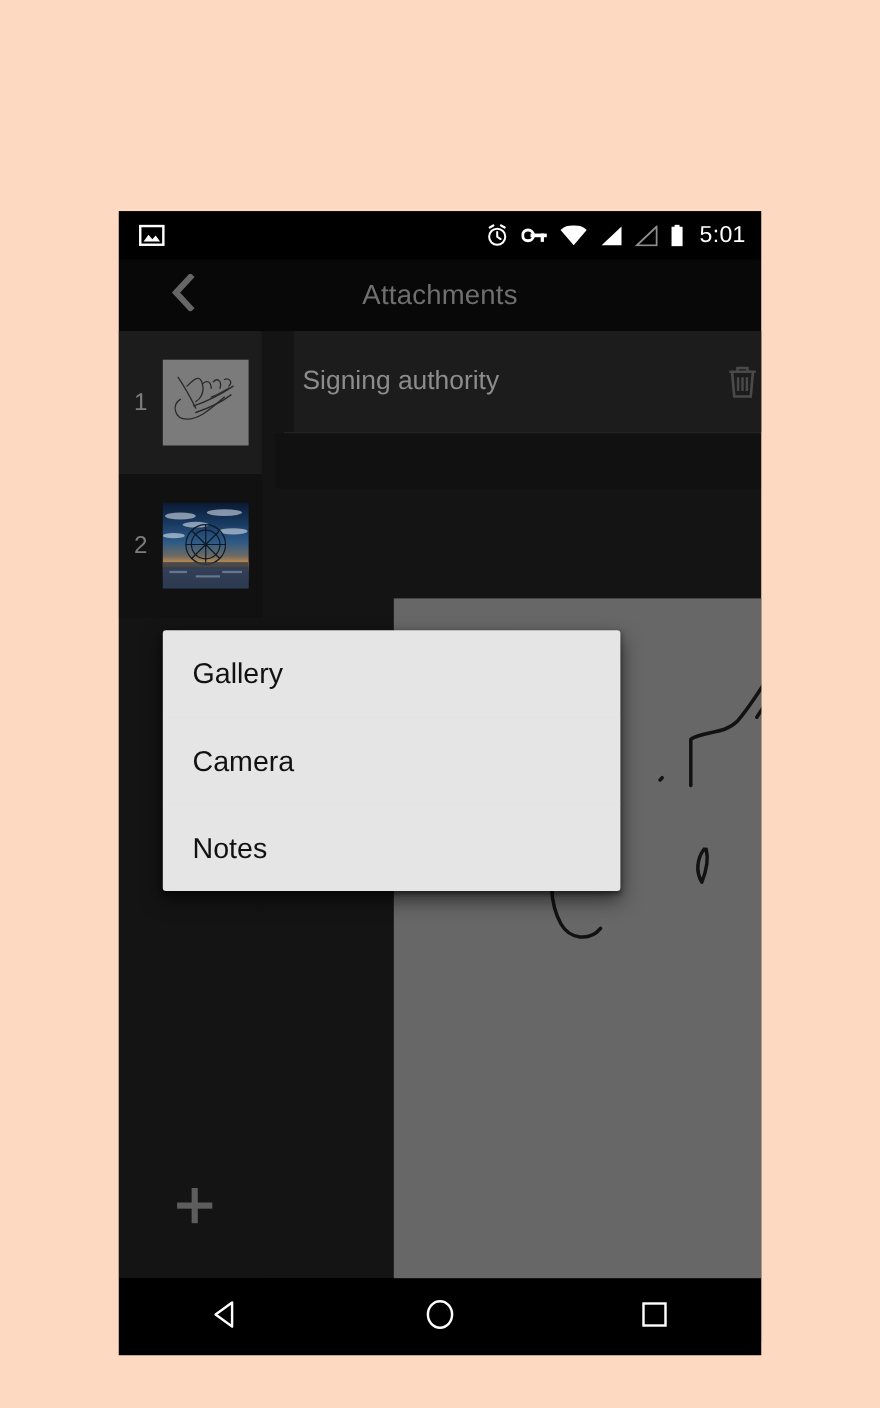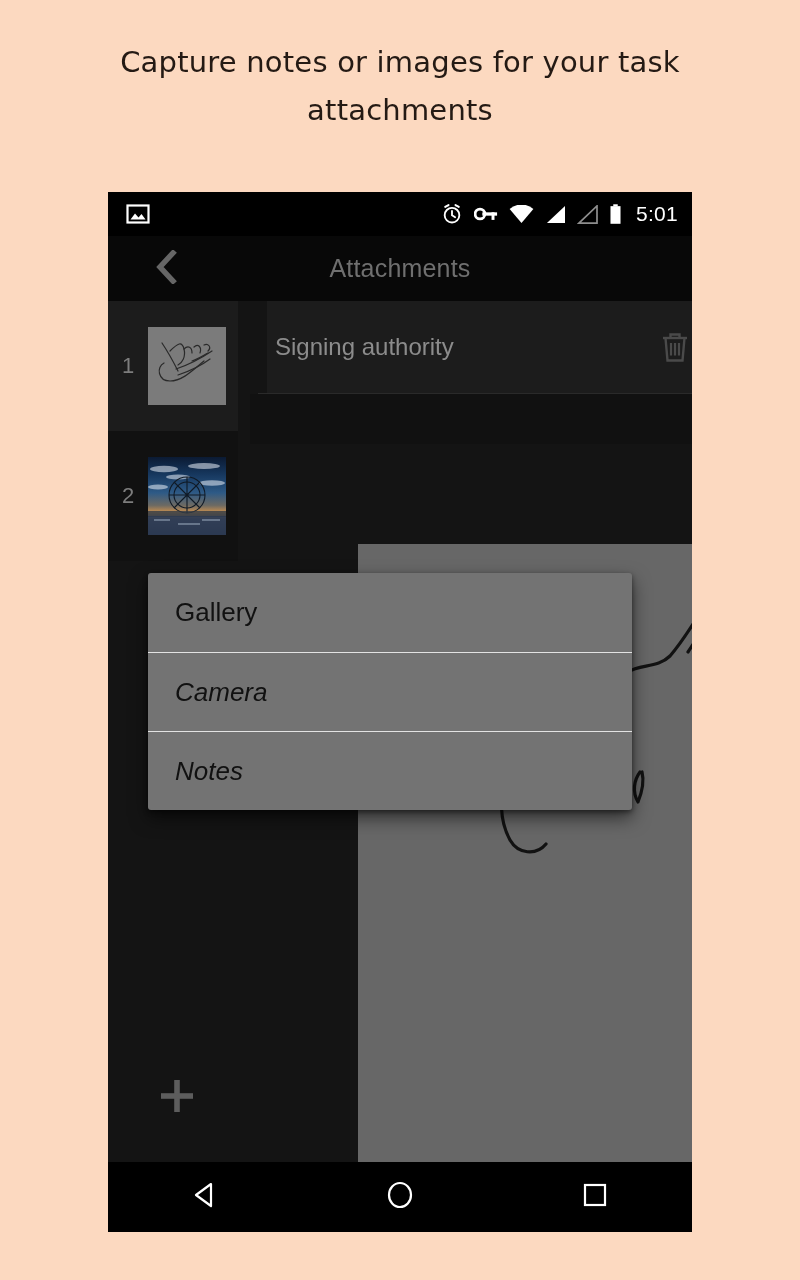--- a/index.html
+++ b/index.html
@@ -127,57 +127,52 @@
     position: absolute; left: 108px; top: 243px;
     width: 430px; height: 675px;
     background: #676767; overflow: hidden;
   }
   .note-canvas svg { display: block; }
 
   
   .scrim { position: absolute; left: 0; top: 0; width: 584px; height: 1040px; }
   .dialog {
     position: absolute; left: 40px; top: 381px;
-    width: 484px; height: 237px;
-    background: #737373;
+    width: 416px; height: 237px;
+    background: #e5e5e5;
     border-radius: 3px;
     box-shadow: 0 8px 18px rgba(0,0,0,.55), 0 2px 5px rgba(0,0,0,.45);
     overflow: hidden;
   }
   .dlg-item {
     position: relative; height: 79px;
     display: flex; align-items: center;
     padding-left: 27px;
     color: #111; font-size: 26px;
     cursor: pointer;
   }
-  .dlg-item + .dlg-item { border-top: 1px solid #e3e3e3; font-style: italic; }
+  .dlg-item + .dlg-item { border-top: 1px solid #e3e3e3; }
 
   
   .navbar {
     position: absolute; left: 0; top: 970px; width: 584px; height: 70px;
     background: #000;
     display: flex; align-items: center; justify-content: space-around;
   }
   .nav-btn {
     width: 70px; height: 70px;
     display: flex; align-items: center; justify-content: center;
     cursor: pointer;
   }
 </style>
 </head>
 <body>
 
 <div id="root">
 
-  <div class="caption">
-    <span>Capture notes or images for your task</span>
-    <br>
-    <span>attachments</span>
-  </div>
 
   <div class="phone">
 
     <div class="statusbar">
       <span class="sb-left">
         <svg class="ic" width="24" height="24" viewBox="0 0 24 24">
           <rect x="1.5" y="3.5" width="21" height="17" fill="none" stroke="#fff" stroke-width="2.2"></rect>
           <path d="M4.5 17.5 L9 11.5 L12.5 15.5 L15.5 12 L19.5 17.5 Z" fill="#fff"></path>
         </svg>
       </span>

